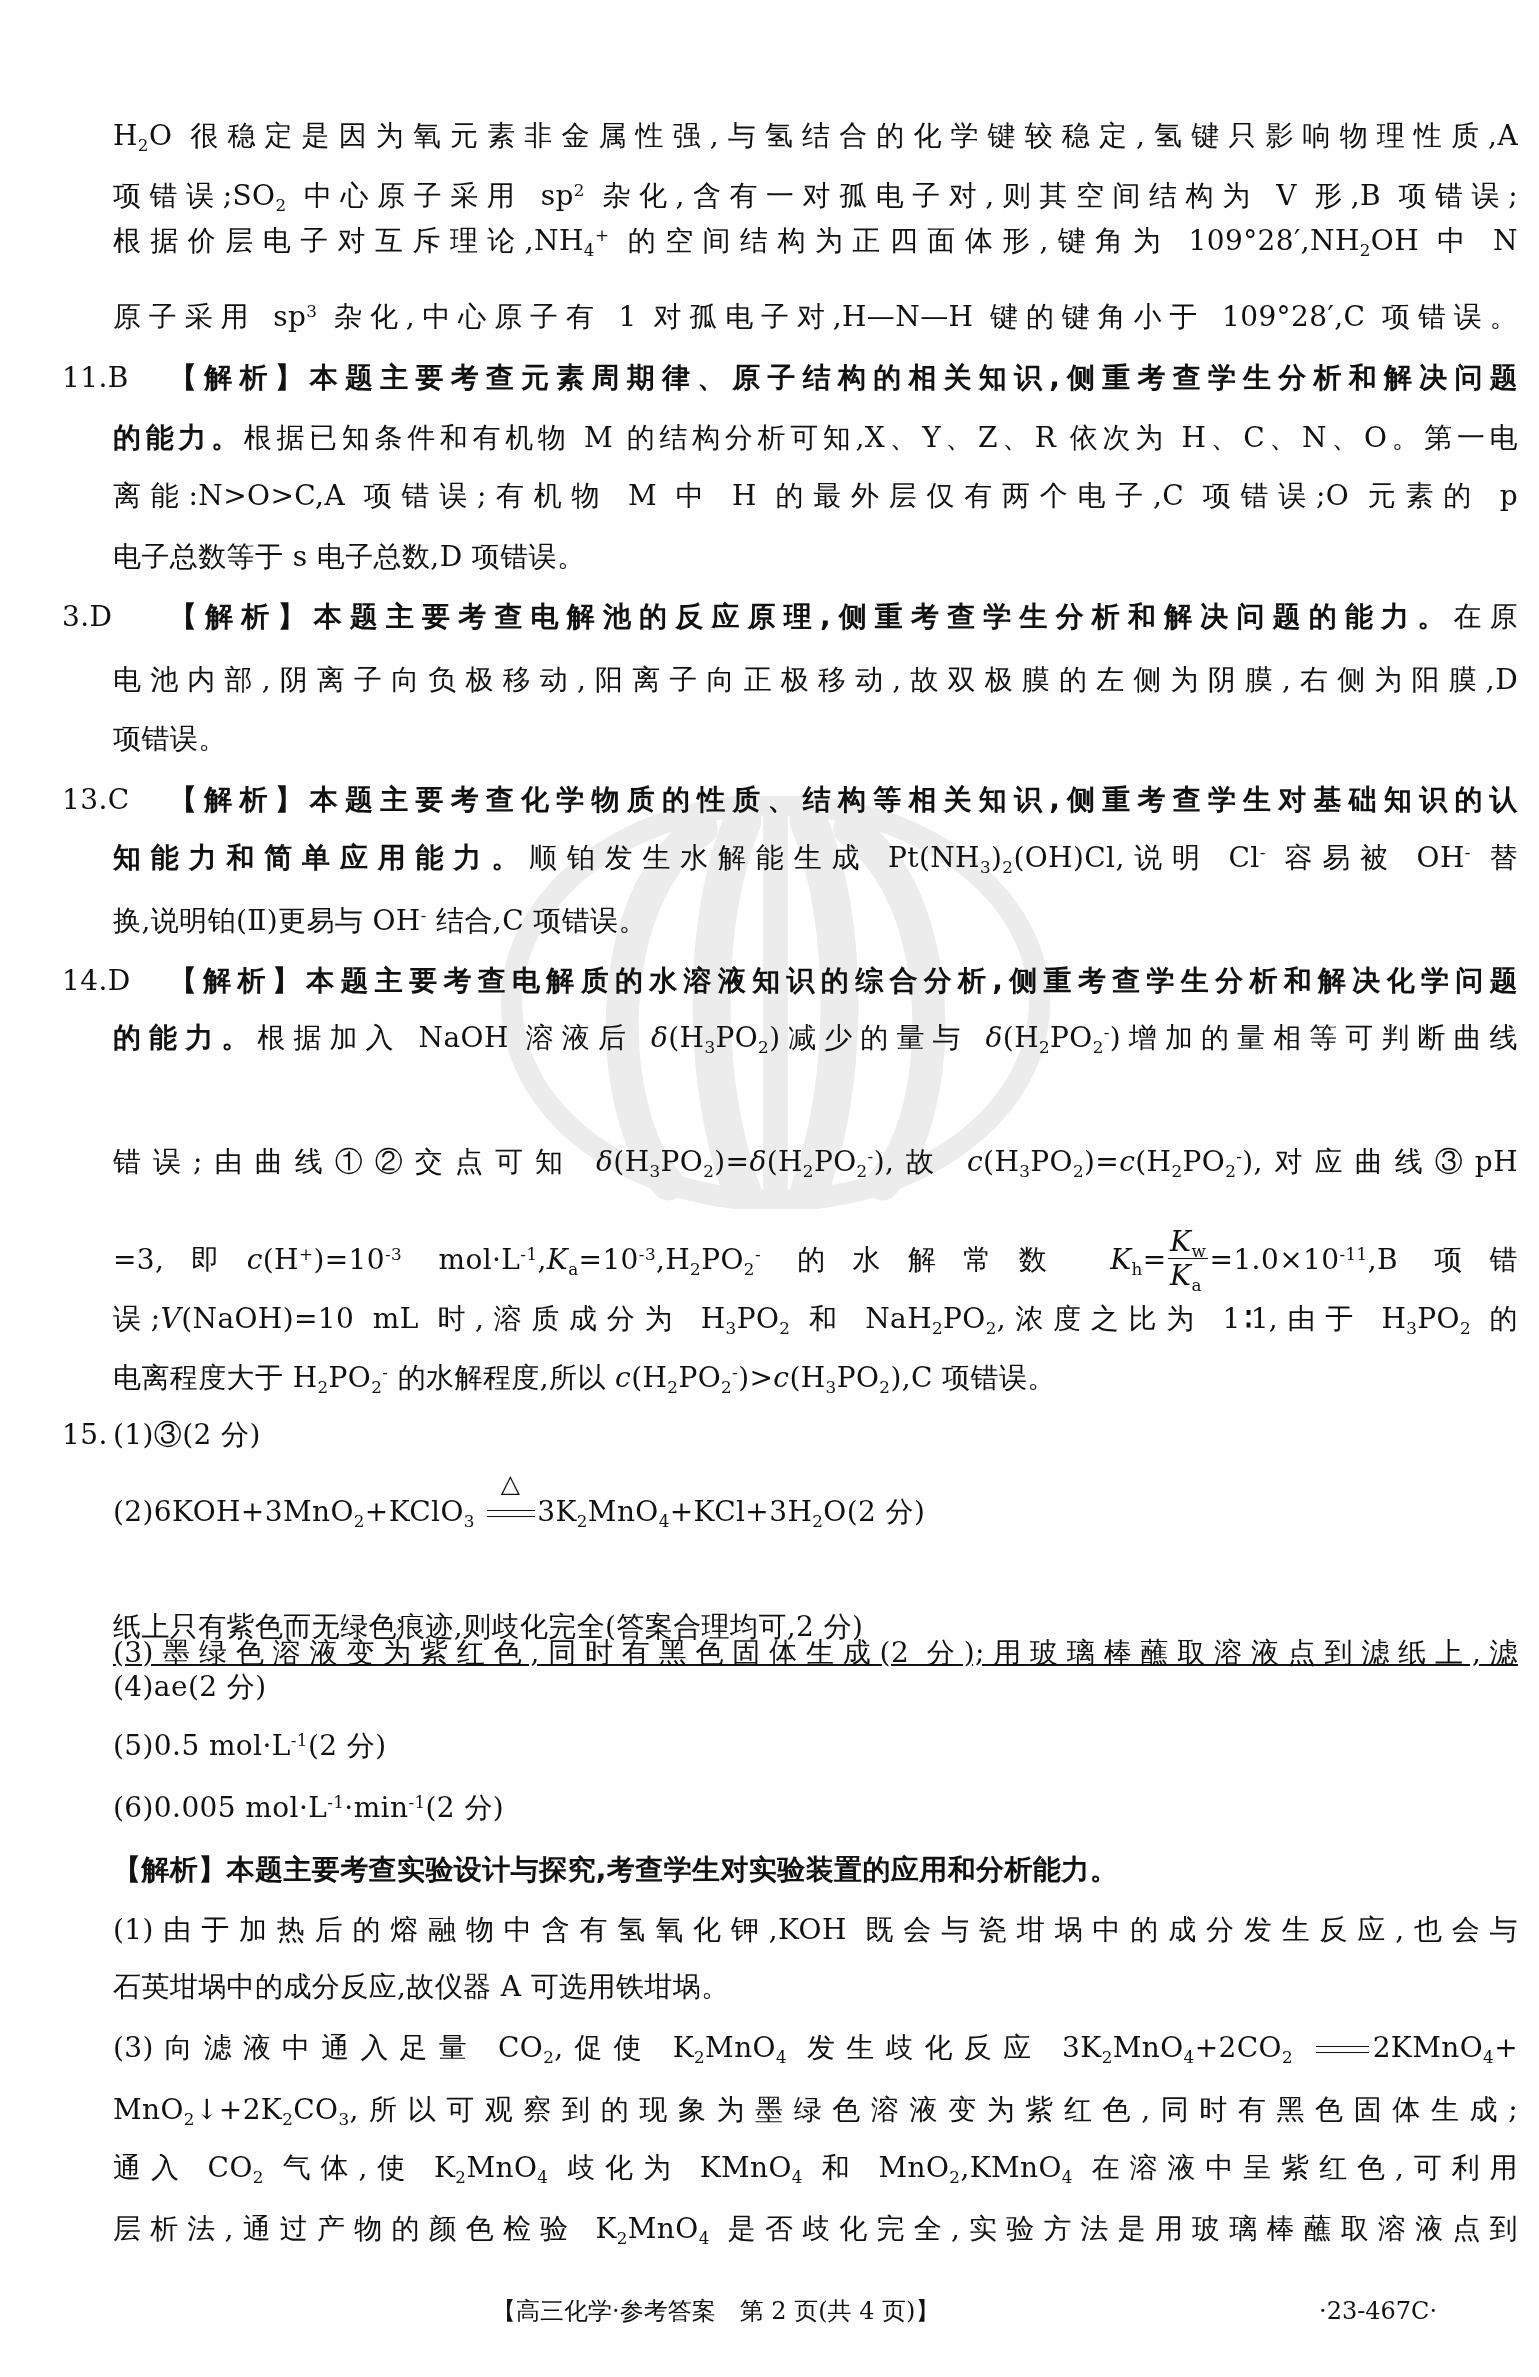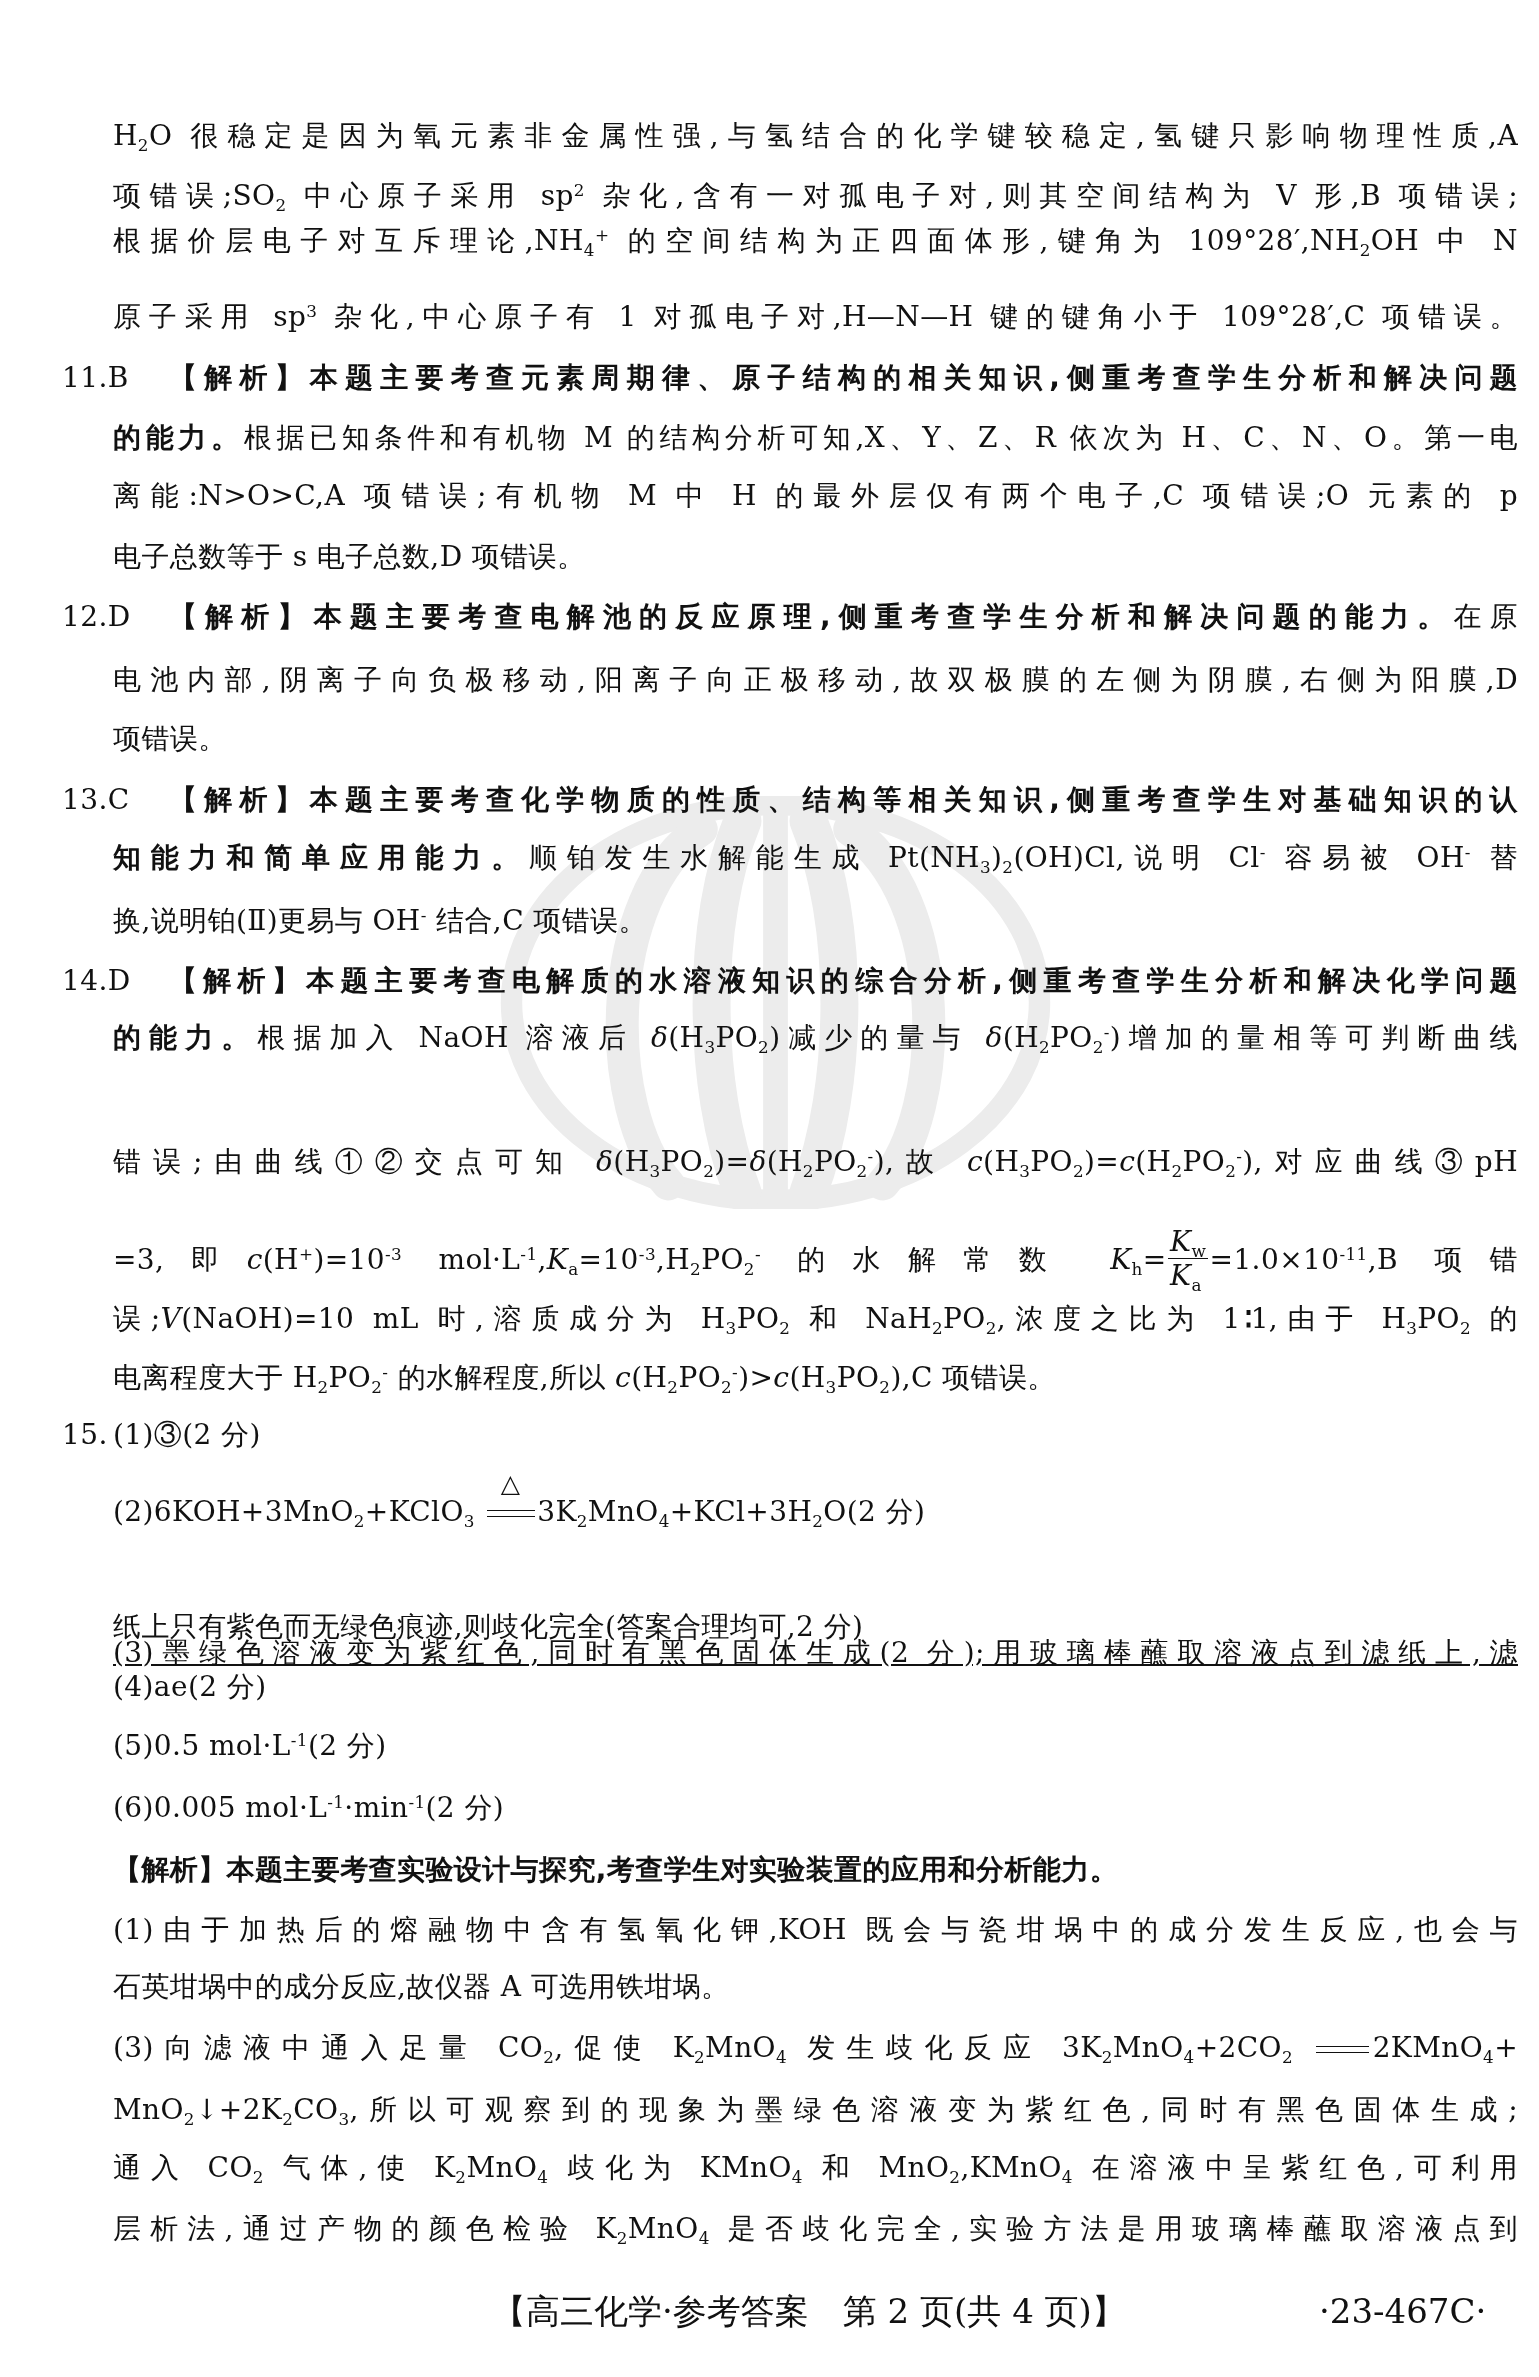--- a/index.html
+++ b/index.html
@@ -35,21 +35,21 @@
   .delta-eq .tri { position: absolute; left: 0; right: 0; top: -28px; font-size: 25px; }
   .delta-eq .bars {
     display: inline-block; width: 48px; height: 5px; border-top: 1.7px solid #111; border-bottom: 1.7px solid #111;
     vertical-align: middle;
   }
   .eq2 {
     display: inline-block; width: 53px; height: 5px; border-top: 1.7px solid #111; border-bottom: 1.7px solid #111;
     vertical-align: middle; margin: 0 3.3px;
   }
   .footer {
-    position: absolute; top: 2296px; font-size: 34px; line-height: 30px; white-space: nowrap;
+    position: absolute; top: 2296px; font-size: 24px; line-height: 30px; white-space: nowrap;
     font-family: "DejaVu Serif", "Liberation Serif", serif;
   }
   .footer-title { left: 492px; }
   .footer-code { left: 1319px; }
 </style>
 </head>
 <body>
 
 <svg class="watermark" viewBox="0 0 680 500" xmlns="http://www.w3.org/2000/svg">
   <g fill="none" stroke="#ececec" stroke-linecap="round">
@@ -64,21 +64,21 @@
 
 <div class="page" id="page">
     <div class="line justify" style="top: 119px;"><span><span>H</span><sub>2</sub><span>O 很稳定是因为氧元素非金属性强,与氢结合的化学键较稳定,氢键只影响物理性质,A</span></span></div>
     <div class="line justify" style="top: 179px;"><span><span>项错误;SO</span><sub>2</sub><span> 中心原子采用 sp</span><sup>2</sup><span> 杂化,含有一对孤电子对,则其空间结构为 V 形,B 项错误;</span></span></div>
     <div class="line justify" style="top: 224px;"><span><span>根据价层电子对互斥理论,NH</span><sub>4</sub><sup>+</sup><span> 的空间结构为正四面体形,键角为 109°28′,NH</span><sub>2</sub><span>OH 中 N</span></span></div>
     <div class="line justify" style="top: 300px;"><span><span>原子采用 sp</span><sup>3</sup><span> 杂化,中心原子有 1 对孤电子对,H—N—H 键的键角小于 109°28′,C 项错误。</span></span></div>
     <div class="line justify" style="top: 361px; left: 153px; width: 1349px;"><span class="num" style="left: -107px;">11.B</span><span><span class="b">【解析】本题主要考查元素周期律、原子结构的相关知识,侧重考查学生分析和解决问题</span></span></div>
     <div class="line justify" style="top: 421px;"><span><span class="b">的能力。</span><span>根据已知条件和有机物 M 的结构分析可知,X、Y、Z、R 依次为 H、C、N、O。第一电</span></span></div>
     <div class="line justify" style="top: 479px;"><span><span>离能:N&gt;O&gt;C,A 项错误;有机物 M 中 H 的最外层仅有两个电子,C 项错误;O 元素的 p</span></span></div>
     <div class="line" style="top: 540px;"><span><span>电子总数等于 s 电子总数,D 项错误。</span></span></div>
-    <div class="line justify" style="top: 600px; left: 153px; width: 1349px;"><span class="num" style="left: -107px;">12.D</span><span><span class="b">【解析】本题主要考查电解池的反应原理,侧重考查学生分析和解决问题的能力。</span><span>在原</span></span></div>
+    <div class="line justify" style="top: 600px; left: 153px; width: 1349px;"><span class="num" style="left: -107px;">3.D</span><span><span class="b">【解析】本题主要考查电解池的反应原理,侧重考查学生分析和解决问题的能力。</span><span>在原</span></span></div>
     <div class="line justify" style="top: 663px;"><span><span>电池内部,阴离子向负极移动,阳离子向正极移动,故双极膜的左侧为阴膜,右侧为阳膜,D</span></span></div>
     <div class="line" style="top: 722px;"><span><span>项错误。</span></span></div>
     <div class="line justify" style="top: 783px; left: 153px; width: 1349px;"><span class="num" style="left: -107px;">13.C</span><span><span class="b">【解析】本题主要考查化学物质的性质、结构等相关知识,侧重考查学生对基础知识的认</span></span></div>
     <div class="line justify" style="top: 841px;"><span><span class="b">知能力和简单应用能力。</span><span>顺铂发生水解能生成 Pt(NH</span><sub>3</sub><span>)</span><sub>2</sub><span>(OH)Cl,说明 Cl</span><sup>-</sup><span> 容易被 OH</span><sup>-</sup><span> 替</span></span></div>
     <div class="line" style="top: 904px;"><span><span>换,说明铂(Ⅱ)更易与 OH</span><sup>-</sup><span> 结合,C 项错误。</span></span></div>
     <div class="line justify" style="top: 964px; left: 153px; width: 1349px;"><span class="num" style="left: -107px;">14.D</span><span><span class="b">【解析】本题主要考查电解质的水溶液知识的综合分析,侧重考查学生分析和解决化学问题</span></span></div>
     <div class="line justify" style="top: 1021px;"><span><span class="b">的能力。</span><span>根据加入 NaOH 溶液后 </span><span class=" i">δ</span><span>(H</span><sub>3</sub><span>PO</span><sub>2</sub><span>)减少的量与 </span><span class=" i">δ</span><span>(H</span><sub>2</sub><span>PO</span><sub>2</sub><sup>-</sup><span>)增加的量相等可判断曲线</span></span></div>
     <div class="line justify" style="top: 1145px;"><span><span>错误;由曲线①②交点可知 </span><span class=" i">δ</span><span>(H</span><sub>3</sub><span>PO</span><sub>2</sub><span>)=</span><span class=" i">δ</span><span>(H</span><sub>2</sub><span>PO</span><sub>2</sub><sup>-</sup><span>),故 </span><span class=" i">c</span><span>(H</span><sub>3</sub><span>PO</span><sub>2</sub><span>)=</span><span class=" i">c</span><span>(H</span><sub>2</sub><span>PO</span><sub>2</sub><sup>-</sup><span>),对应曲线③pH</span></span></div>
     <div class="line justify" style="top: 1228px;"><span><span>=3,即</span><span class=" i">c</span><span>(H</span><sup>+</sup><span>)=10</span><sup>-3</sup><span> mol·L</span><sup>-1</sup><span>,</span><span class=" i">K</span><sub>a</sub><span>=10</span><sup>-3</sup><span>,H</span><sub>2</sub><span>PO</span><sub>2</sub><sup>-</sup><span> 的水解常数 </span><span class=" i">K</span><sub>h</sub><span>=</span><span class="frac"><span class="n"><span class=" i">K</span><sub>w</sub></span><span class="d"><span class=" i">K</span><sub>a</sub></span></span><span>=1.0×10</span><sup>-11</sup><span>,B 项错</span></span></div>
     <div class="line justify" style="top: 1302px;"><span><span>误;</span><span class=" i">V</span><span>(NaOH)=10 mL 时,溶质成分为 H</span><sub>3</sub><span>PO</span><sub>2</sub><span> 和 NaH</span><sub>2</sub><span>PO</span><sub>2</sub><span>,浓度之比为 1∶1,由于 H</span><sub>3</sub><span>PO</span><sub>2</sub><span> 的</span></span></div>

